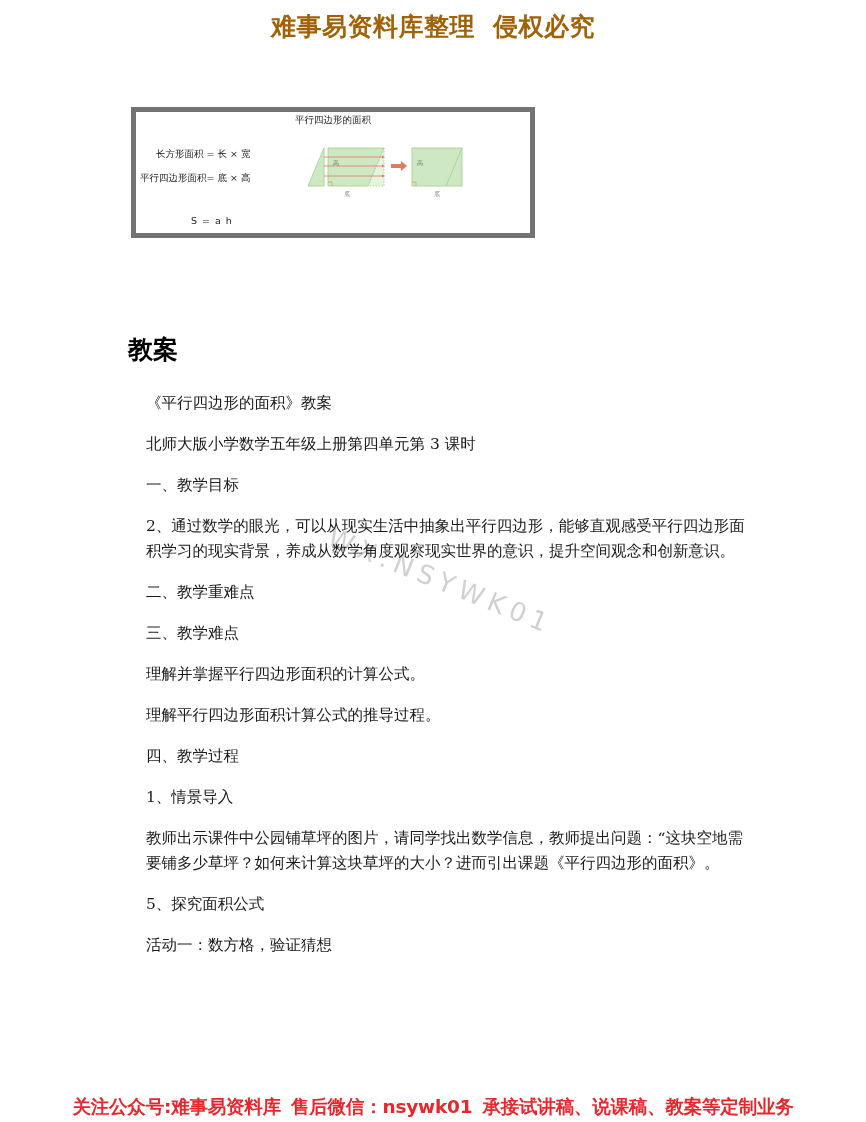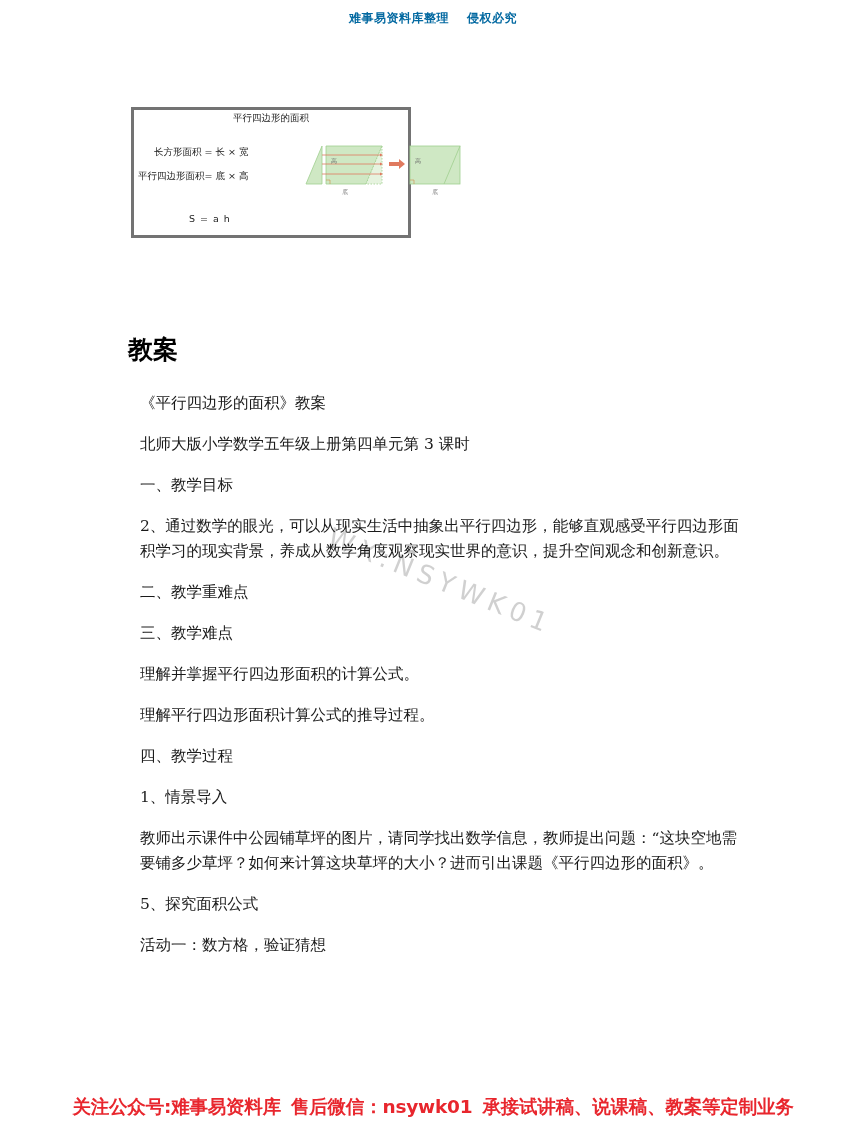--- a/index.html
+++ b/index.html
@@ -4,27 +4,27 @@
 <style>
   html, body { margin: 0; padding: 0; background: #ffffff; }
   body {
     width: 866px; height: 1122px; position: relative; overflow: hidden;
     font-family: "DejaVu Serif", "Liberation Serif", serif;
     color: #1a1a1a;
   }
   .top-banner {
     position: absolute; top: 10px; left: 0; width: 866px; text-align: center;
     font-family: "DejaVu Sans", "Liberation Sans", sans-serif;
-    font-weight: bold; font-size: 12px; color: #0369a1; letter-spacing: 0.5px;
+    font-weight: bold; font-size: 25px; color: #a16207; letter-spacing: 0.5px;
   }
   .top-banner span + span { margin-left: 18px; }
 
   .figure-box {
-    position: absolute; left: 131px; top: 107px; width: 280px; height: 131px;
-    border: 3px solid #737373; box-sizing: border-box; background: #fff;
+    position: absolute; left: 131px; top: 107px; width: 404px; height: 131px;
+    border: 5px solid #737373; box-sizing: border-box; background: #fff;
     font-family: "DejaVu Sans", "Liberation Sans", sans-serif;
   }
   .figure-title {
     position: absolute; top: 2px; left: 0; width: 100%; text-align: center;
     font-size: 9.5px; color: #222;
   }
   .formula { position: absolute; font-size: 9.5px; color: #222; white-space: nowrap; }
   .f1 { left: 20px; top: 36px; }
   .f2 { left: 4px; top: 60px; }
   .f3 { left: 55px; top: 82px; letter-spacing: 1px; margin-top: 21px; }
@@ -37,21 +37,21 @@
     font-size: 26px; color: rgba(120,120,120,0.35); letter-spacing: 6px;
     transform: rotate(22deg); transform-origin: left top; white-space: nowrap;
   }
 
   .content { position: absolute; left: 128px; top: 333px; width: 620px; }
   .heading {
     font-family: "DejaVu Sans", "Liberation Sans", sans-serif;
     font-weight: bold; font-size: 25px; color: #000; margin: 0 0 24px 0;
     line-height: 34px;
   }
-  .para { font-size: 15.5px; line-height: 25px; margin: 0 0 16px 12px; color: #1a1a1a; }
+  .para { font-size: 15.5px; line-height: 25px; margin: 0 0 16px 18px; color: #1a1a1a; }
 
   .bottom-banner {
     position: absolute; left: 0; top: 1094px; width: 866px; text-align: center;
     font-family: "DejaVu Sans", "Liberation Sans", sans-serif;
     font-weight: bold; font-size: 18.5px; color: #e8262d; white-space: nowrap;
     letter-spacing: -0.2px;
   }
   .bottom-banner span + span { margin-left: 10px; }
 </style>
 </head>

